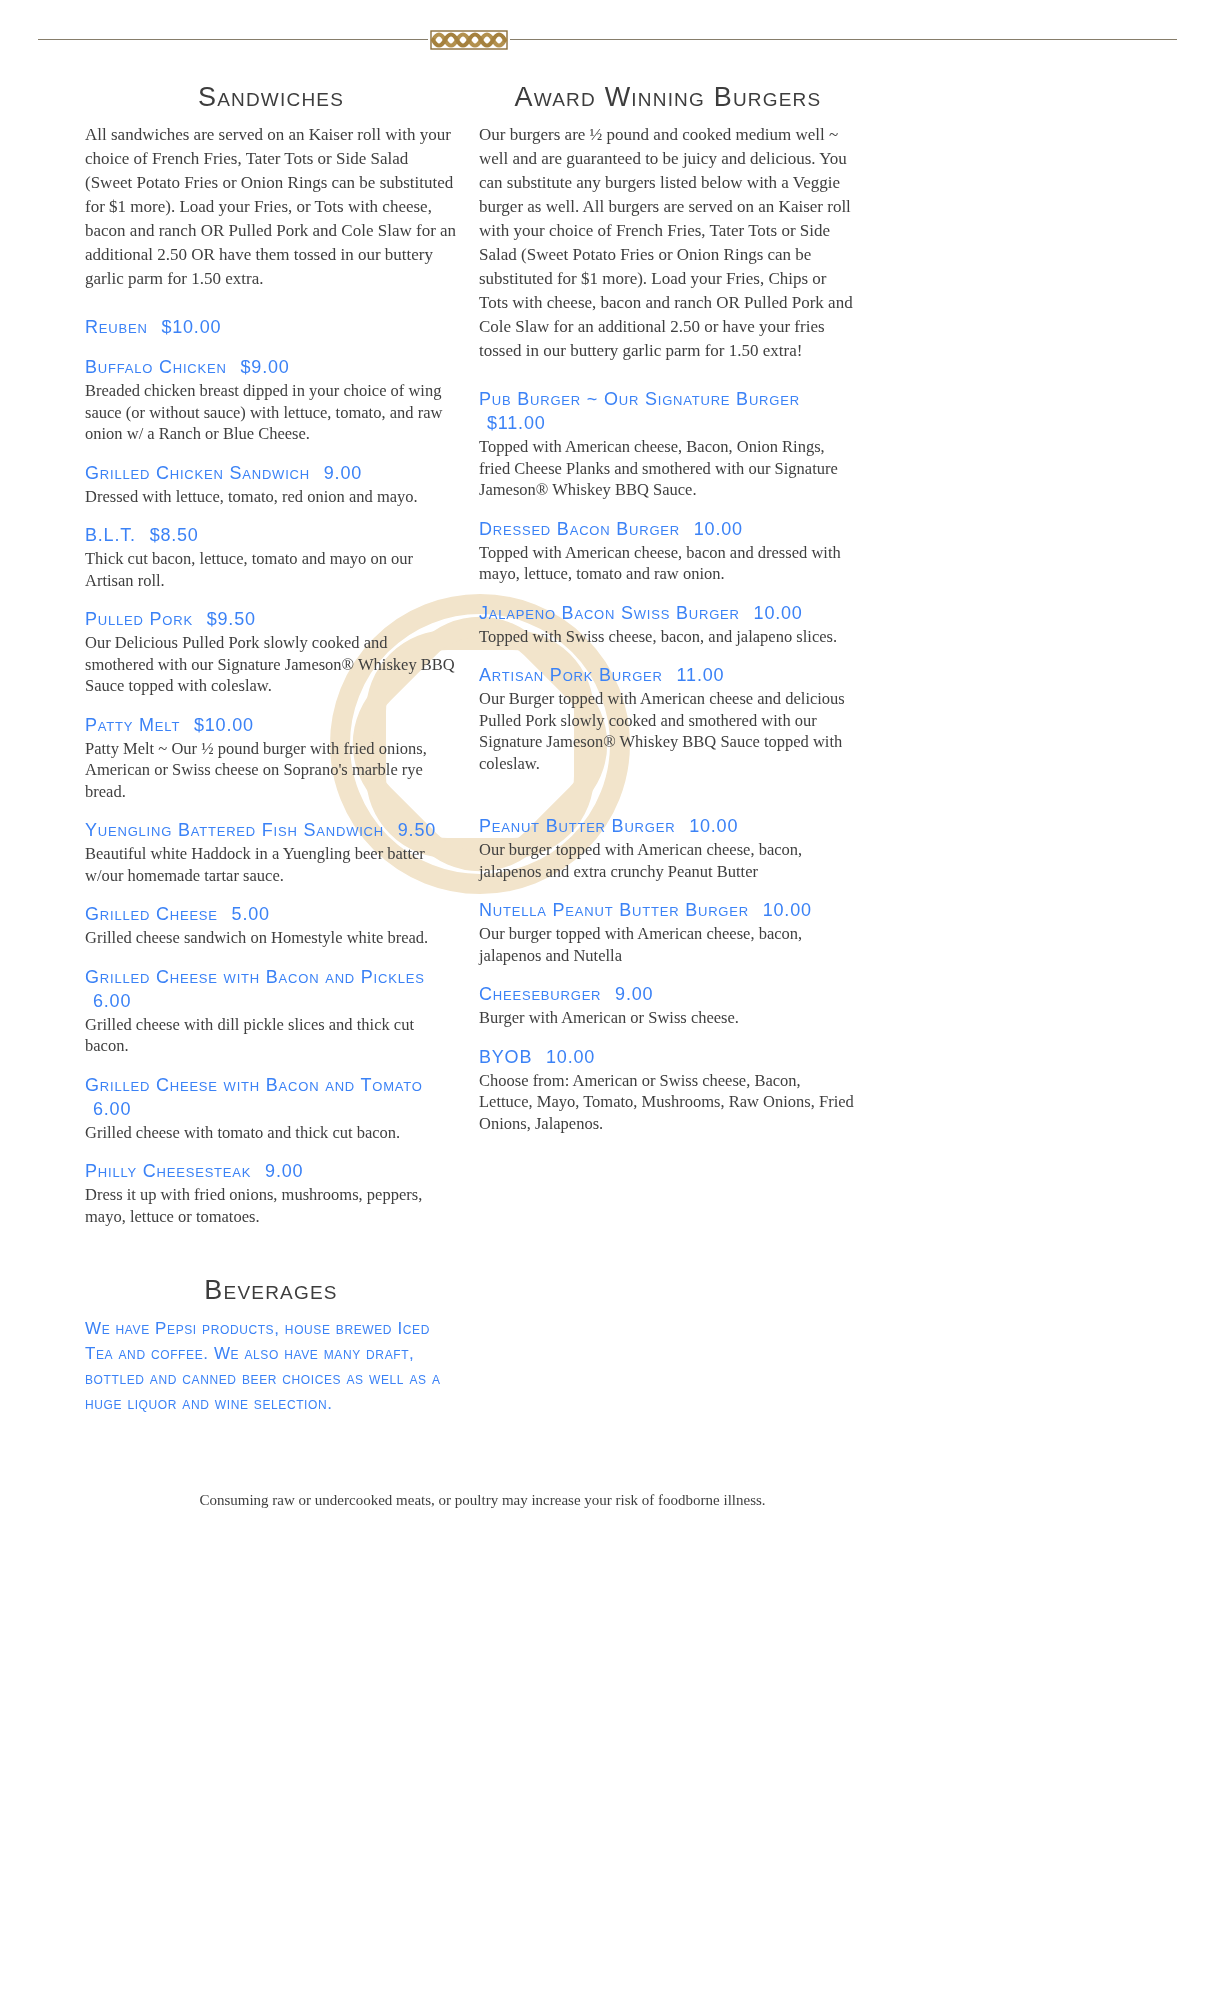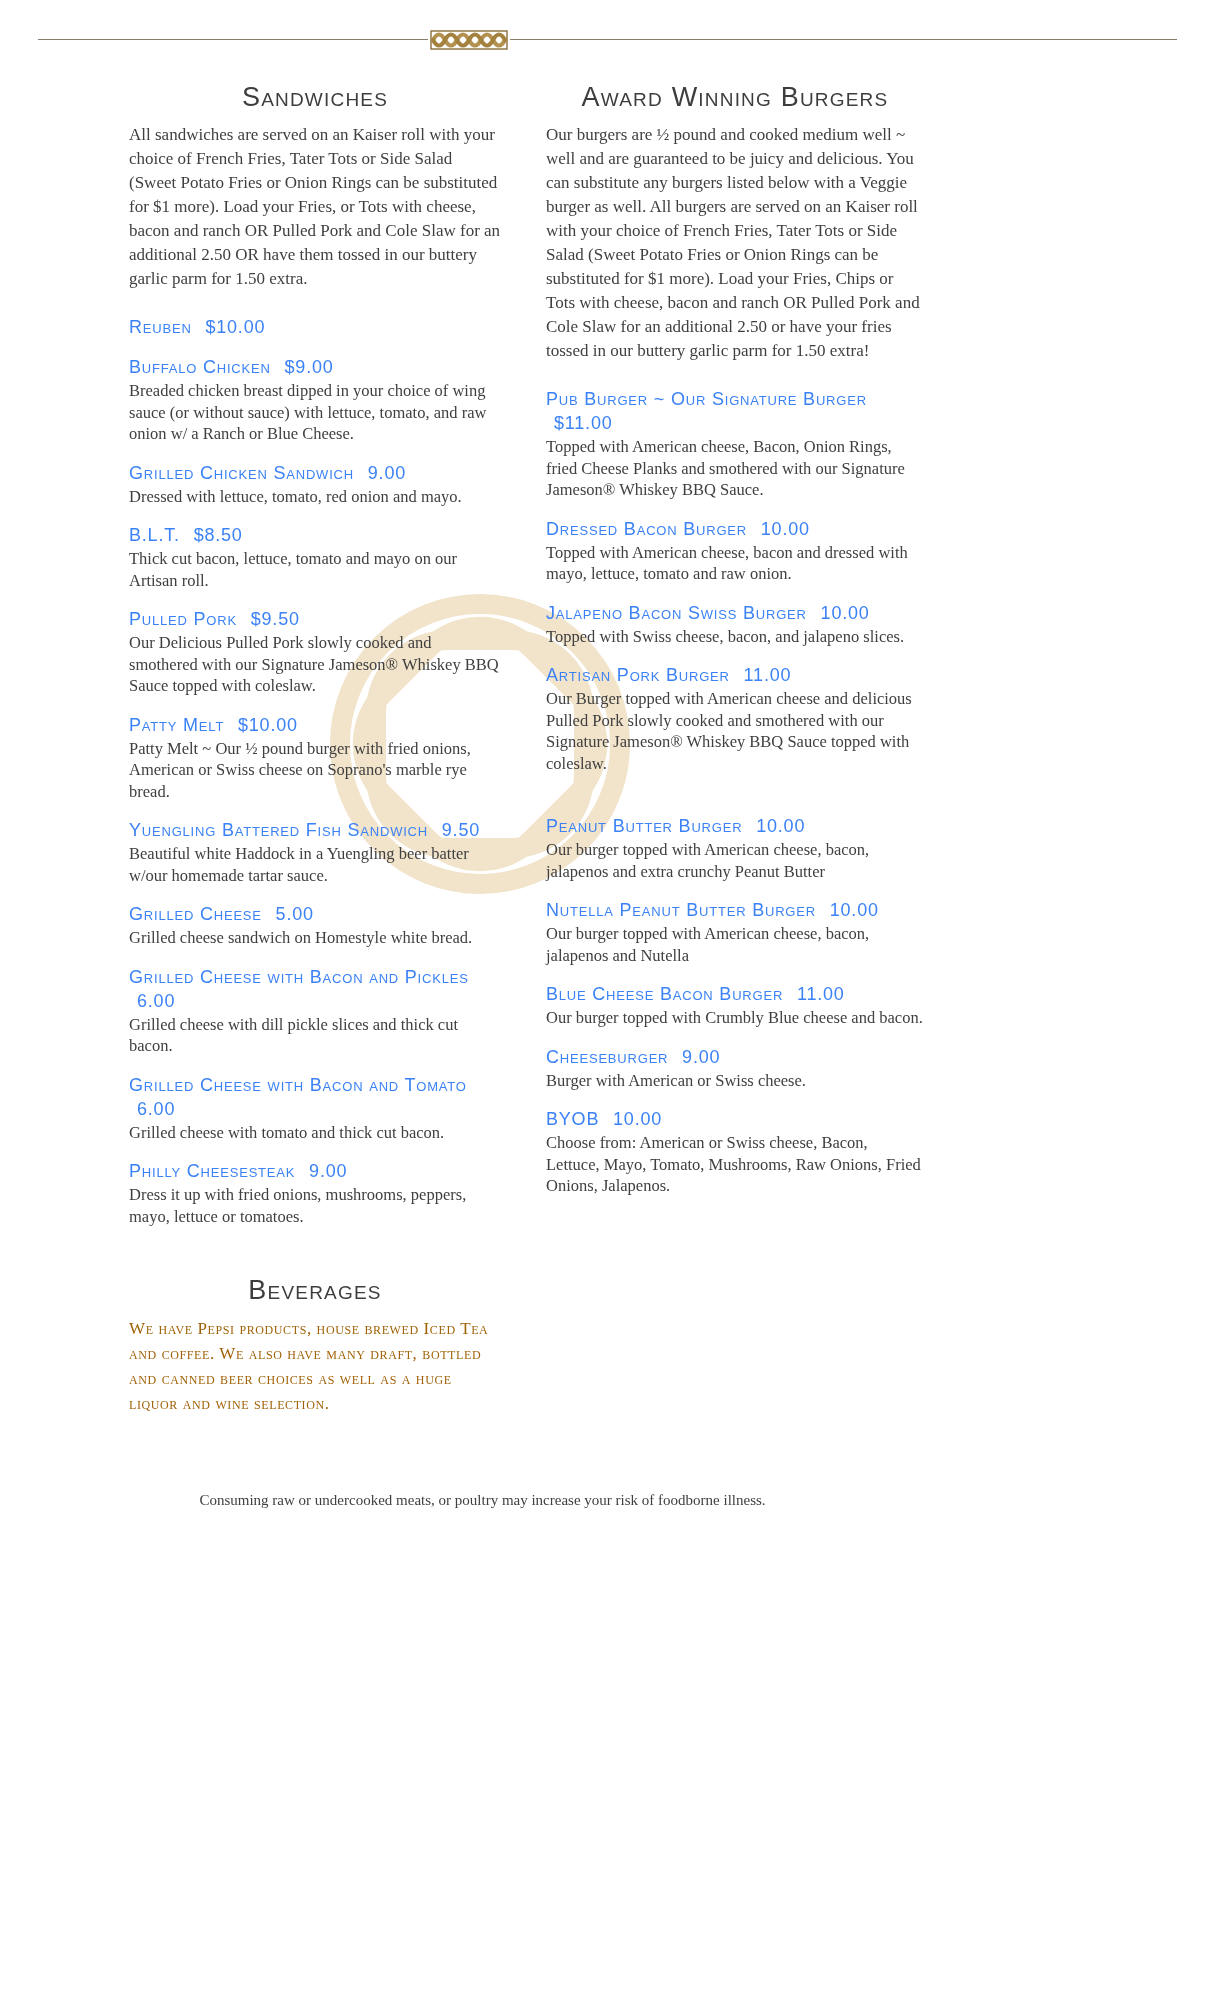--- a/index.html
+++ b/index.html
@@ -30,23 +30,22 @@
     position: absolute;
     top: 552px; left: 288px;
     width: 384px; height: 384px;
     z-index: 0;
   }
   .columns {
     position: absolute;
     top: 82px; left: 85px;
     width: 795px;
     display: flex;
-    gap: 45px;
+    gap: 22px;
     z-index: 1;
-    margin-left: 44px;
   }
   .col.left  { width: 372px; }
   .col.right { width: 378px; }
   h2.section-title {
     font-family: "Liberation Sans", "DejaVu Sans", sans-serif;
     font-variant: small-caps;
     font-weight: normal;
     font-size: 27px;
     letter-spacing: 1.2px;
     color: #3d3d3d;
@@ -70,26 +69,26 @@
   }
   .item-price { margin-left: 8px; }
   .item-desc {
     font-size: 16.5px;
     line-height: 21.5px;
     margin-top: 1px;
   }
   .right .items .menu-item:nth-child(5) { margin-top: 40px; }
   .beverages { margin-top: 48px; }
   .bev-text {
-    font-family: Liberation Serif, serif;
+    font-family: Liberation Sans, sans-serif;
     font-variant: small-caps;
     font-size: 17px;
     letter-spacing: 0.6px;
     line-height: 25px;
-    color: #a16207;
+    color: #3b82f6;
     margin: 0;
   }
   .footer {
     position: absolute;
     top: 1492px; left: 0;
     width: 965px;
     text-align: center;
     font-size: 15px;
     color: #3f3f3f;
     z-index: 1;
@@ -200,24 +199,20 @@
             </div>
             <div class="menu-item">
               <div class="item-head"><span class="item-name">Peanut Butter Burger</span> <span class="item-price">10.00</span></div>
               <div class="item-desc">Our burger topped with American cheese, bacon, jalapenos and extra crunchy Peanut Butter</div>
             </div>
             <div class="menu-item">
               <div class="item-head"><span class="item-name">Nutella Peanut Butter Burger</span> <span class="item-price">10.00</span></div>
               <div class="item-desc">Our burger topped with American cheese, bacon, jalapenos and Nutella</div>
             </div>
             <div class="menu-item">
-              <div class="item-head"><span class="item-name">Blue Cheese Bacon Burger</span> <span class="item-price">11.00</span></div>
-              <div class="item-desc">Our burger topped with Crumbly Blue cheese and bacon.</div>
-            </div>
-            <div class="menu-item">
               <div class="item-head"><span class="item-name">Cheeseburger</span> <span class="item-price">9.00</span></div>
               <div class="item-desc">Burger with American or Swiss cheese.</div>
             </div>
             <div class="menu-item">
               <div class="item-head"><span class="item-name">BYOB</span> <span class="item-price">10.00</span></div>
               <div class="item-desc">Choose from: American or Swiss cheese, Bacon, Lettuce, Mayo, Tomato, Mushrooms, Raw Onions, Fried Onions, Jalapenos.</div>
             </div>
           </div>
       </section>
     </div>

